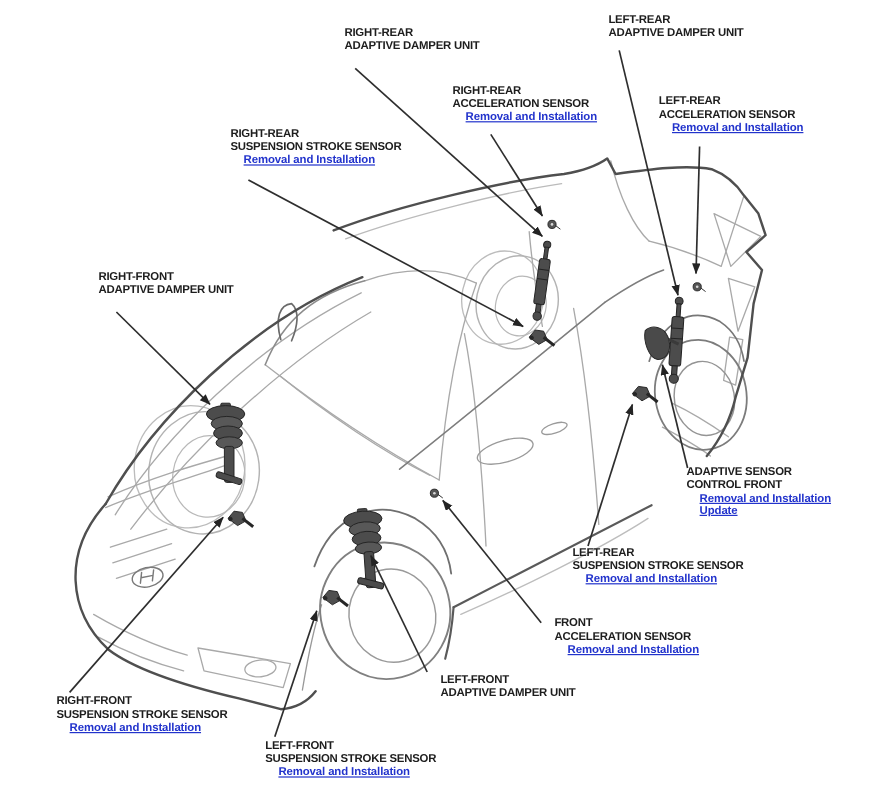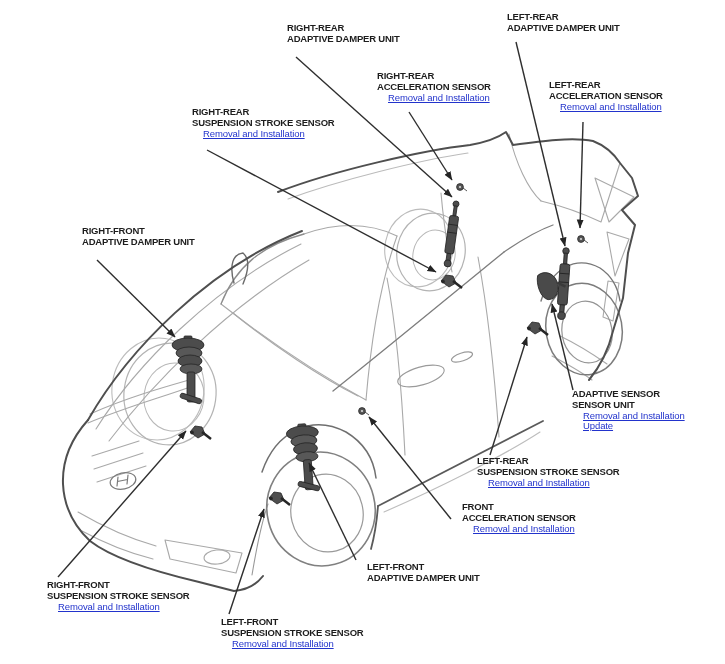--- a/index.html
+++ b/index.html
@@ -7,21 +7,21 @@
     position:relative;width:725px;height:664px;background:#ffffff;overflow:hidden;
     font-family:"Liberation Sans",sans-serif;
   }
   #car-svg{position:absolute;left:0;top:0;width:725px;height:664px;}
   .callout{
     position:absolute;color:#1d1d1d;font-size:9.5px;font-weight:700;
     line-height:10.8px;letter-spacing:-0.2px;white-space:nowrap;
   }
   .callout .ln{display:block;}
   .callout a{
-    display:block;font-weight:400;color:#2233cc;text-decoration:underline;
+    display:block;font-weight:700;color:#2233cc;text-decoration:underline;
     letter-spacing:-0.1px;cursor:pointer;padding-left:11px;
   }
 </style>
 </head>
 <body>
 
 <div id="canvas">
 
   <svg id="car-svg" viewBox="0 0 725 664">
     <defs>
@@ -186,32 +186,32 @@
     <a>Removal and Installation</a>
   </div>
 
   <div class="callout" style="left:82px;top:226px">
     <span class="ln">RIGHT-FRONT</span>
     <span class="ln">ADAPTIVE DAMPER UNIT</span>
   </div>
 
   <div class="callout" style="left:572px;top:389px">
     <span class="ln">ADAPTIVE SENSOR</span>
-    <span class="ln">SENSOR UNIT</span>
+    <span class="ln">CONTROL FRONT</span>
     <a>Removal and Installation</a>
     <a>Update</a>
   </div>
 
   <div class="callout" style="left:477px;top:456px">
     <span class="ln">LEFT-REAR</span>
     <span class="ln">SUSPENSION STROKE SENSOR</span>
     <a>Removal and Installation</a>
   </div>
 
-  <div class="callout" style="left:462px;top:502px">
+  <div class="callout" style="left:462px;top:515px">
     <span class="ln">FRONT</span>
     <span class="ln">ACCELERATION SENSOR</span>
     <a>Removal and Installation</a>
   </div>
 
   <div class="callout" style="left:367px;top:562px">
     <span class="ln">LEFT-FRONT</span>
     <span class="ln">ADAPTIVE DAMPER UNIT</span>
   </div>
 

